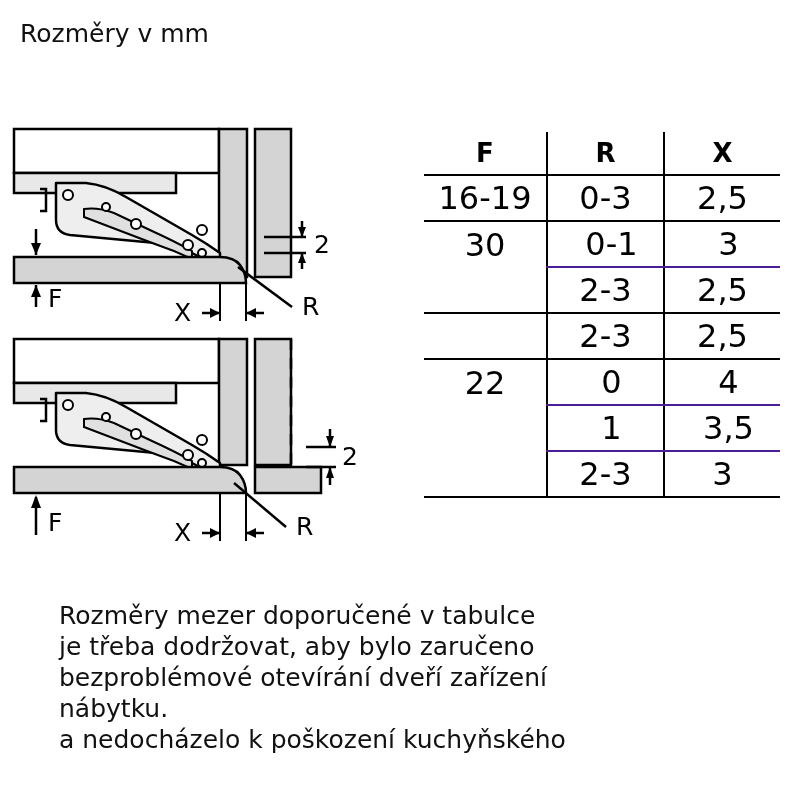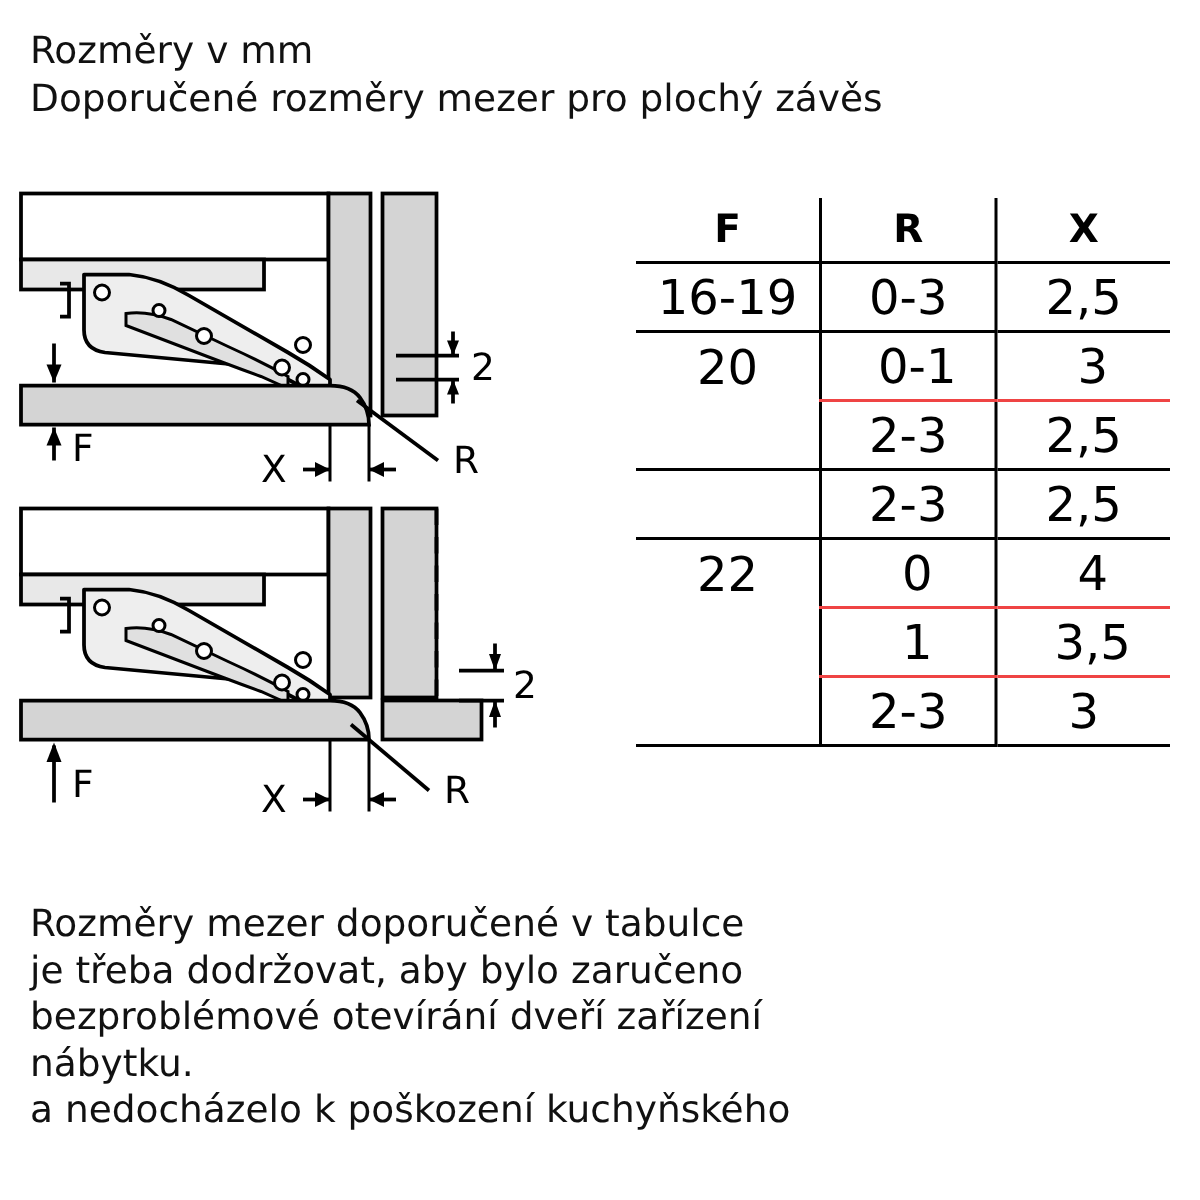--- a/index.html
+++ b/index.html
@@ -37,20 +37,21 @@
     position: absolute;
     left: 20px;
     top: 600px;
     width: 760px;
   }
   .footer .line {
     font-size: 25px;
     line-height: 31px;
     color: #111111;
     white-space: nowrap;
+    margin-left: 39px;
   }
   
   .table-wrap {
     position: absolute;
     left: 424px;
     top: 132px;
     width: 352px;
   }
   table.spec {
     border-collapse: collapse;
@@ -75,21 +76,21 @@
   .col-x { width: 115px; }
   
   table.spec td.sep-left, table.spec th.sep-left {
     border-left: 2px solid #000;
   }
   table.spec tr.hline td, table.spec tr.hline th {
     border-bottom: 2px solid #000;
   }
   
   table.spec td.rule-bottom {
-    border-bottom: 2px solid #ef4444;
+    border-bottom: 2px solid #4c1d95;
     padding-left: 12px;
   }
   
   .drawing {
     position: absolute;
   }
   #drawing-top { left: 6px; top: 125px; }
   #drawing-bottom { left: 6px; top: 335px; }
   svg { display: block; }
   .lbl {
@@ -98,21 +99,20 @@
     fill: #000;
   }
 </style>
 </head>
 <body>
 
 <div class="page">
 
   <div class="heading">
     <div class="line">Rozměry v mm</div>
-    <div class="line">Doporučené rozměry mezer pro plochý závěs</div>
   </div>
 
   <div class="drawing" id="drawing-top">
     <svg width="380" height="205" viewBox="0 0 380 205" xmlns="http://www.w3.org/2000/svg">
 
       <rect x="8" y="4" width="205" height="44" fill="#ffffff" stroke="#000" stroke-width="2.5"></rect>
 
       <rect x="8" y="48" width="162" height="20" fill="#e8e8e8" stroke="#000" stroke-width="2.5"></rect>
 
       <rect x="213" y="4" width="28" height="148" fill="#d4d4d4" stroke="#000" stroke-width="2.5"></rect>
@@ -219,21 +219,21 @@
           <th class="col-x sep-left">X</th>
         </tr>
       </thead>
       <tbody>
         <tr class="hline">
           <td class="col-f">16-19</td>
           <td class="col-r sep-left">0-3</td>
           <td class="col-x sep-left">2,5</td>
         </tr>
         <tr>
-          <td class="col-f">20</td>
+          <td class="col-f">30</td>
           <td class="col-r sep-left rule-bottom">0-1</td>
           <td class="col-x sep-left rule-bottom">3</td>
         </tr>
         <tr class="hline">
           <td class="col-f"></td>
           <td class="col-r sep-left">2-3</td>
           <td class="col-x sep-left">2,5</td>
         </tr>
         <tr class="hline">
           <td class="col-f"></td>

